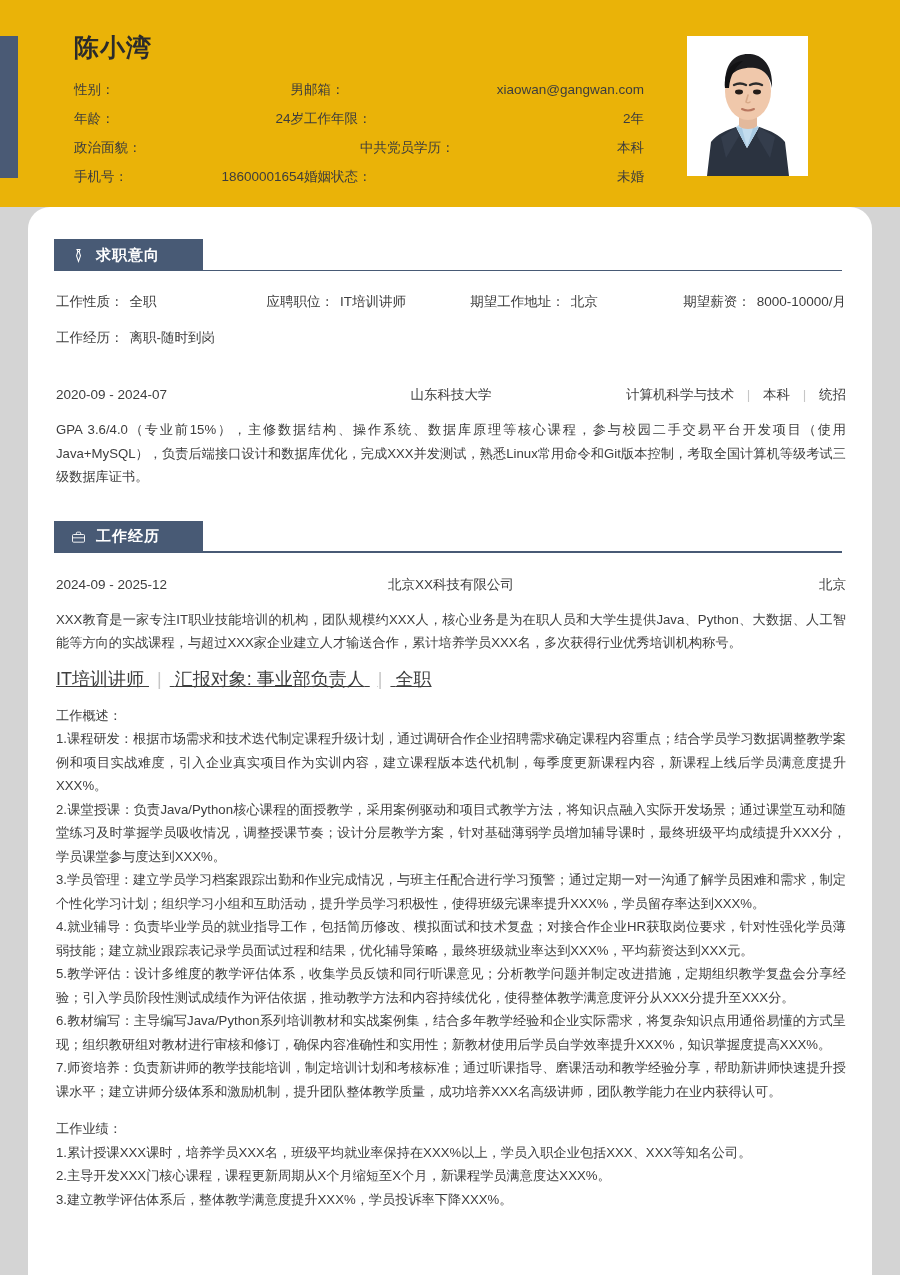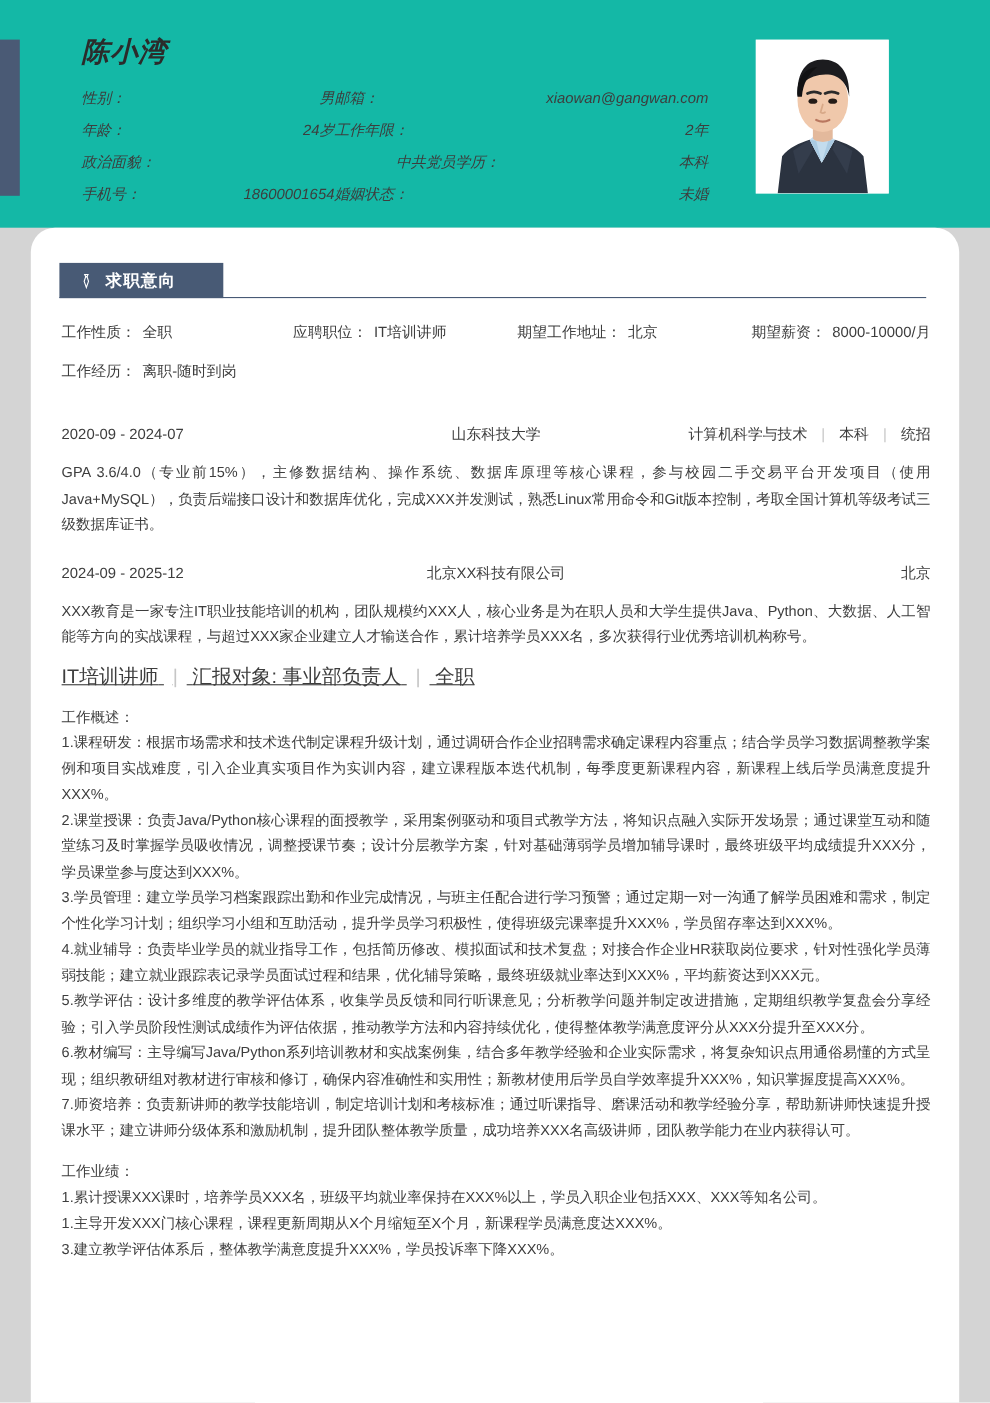--- a/index.html
+++ b/index.html
@@ -13,23 +13,22 @@
     font-family: "Liberation Sans", "DejaVu Sans", sans-serif;
     color: #333;
     overflow: hidden;
     position: relative;
   }
 
   
   .header {
     position: relative;
     height: 207px;
-    background: #14b8a6;
+    background: #eab308;
     box-sizing: border-box;
-    font-style: italic;
   }
   .header-accent {
     position: absolute;
     left: 0;
     top: 36px;
     width: 18px;
     height: 142px;
     background: #4a5a75;
   }
   .header-inner {
@@ -355,20 +354,33 @@
           <span>本科</span>
           <span class="sep">|</span>
           <span>统招</span>
         </div>
       </div>
       <div class="entry-desc">GPA 3.6/4.0（专业前15%），主修数据结构、操作系统、数据库原理等核心课程，参与校园二手交易平台开发项目（使用Java+MySQL），负责后端接口设计和数据库优化，完成XXX并发测试，熟悉Linux常用命令和Git版本控制，考取全国计算机等级考试三级数据库证书。</div>
     </div>
   </div>
 
   <div class="section">
+    <div class="section-head">
+      <div class="section-badge">
+        <span class="sec-icon">
+          <svg viewBox="0 0 18 16" width="15" height="14" fill="none" stroke="#ffffff" stroke-width="1.1" stroke-linejoin="round">
+            <rect x="1.8" y="5" width="14.4" height="9.2" rx="1.2"></rect>
+            <path d="M6.4 5 V3.4 c0 -0.7 0.5 -1.2 1.2 -1.2 h2.8 c0.7 0 1.2 0.5 1.2 1.2 V5"></path>
+            <path d="M1.8 9 h14.4"></path>
+          </svg>
+        </span>
+        <span>工作经历</span>
+      </div>
+      <div class="section-rule"></div>
+    </div>
 
     <div class="section-body">
       <div class="entry-topline">
         <div class="entry-date">2024-09 - 2025-12</div>
         <div class="entry-org">北京XX科技有限公司</div>
         <div class="entry-loc">北京</div>
       </div>
 
       <div class="entry-desc">XXX教育是一家专注IT职业技能培训的机构，团队规模约XXX人，核心业务是为在职人员和大学生提供Java、Python、大数据、人工智能等方向的实战课程，与超过XXX家企业建立人才输送合作，累计培养学员XXX名，多次获得行业优秀培训机构称号。</div>
 
@@ -388,18 +400,18 @@
       <div class="entry-para tight">3.学员管理：建立学员学习档案跟踪出勤和作业完成情况，与班主任配合进行学习预警；通过定期一对一沟通了解学员困难和需求，制定个性化学习计划；组织学习小组和互助活动，提升学员学习积极性，使得班级完课率提升XXX%，学员留存率达到XXX%。</div>
       <div class="entry-para tight">4.就业辅导：负责毕业学员的就业指导工作，包括简历修改、模拟面试和技术复盘；对接合作企业HR获取岗位要求，针对性强化学员薄弱技能；建立就业跟踪表记录学员面试过程和结果，优化辅导策略，最终班级就业率达到XXX%，平均薪资达到XXX元。</div>
       <div class="entry-para tight">5.教学评估：设计多维度的教学评估体系，收集学员反馈和同行听课意见；分析教学问题并制定改进措施，定期组织教学复盘会分享经验；引入学员阶段性测试成绩作为评估依据，推动教学方法和内容持续优化，使得整体教学满意度评分从XXX分提升至XXX分。</div>
       <div class="entry-para tight">6.教材编写：主导编写Java/Python系列培训教材和实战案例集，结合多年教学经验和企业实际需求，将复杂知识点用通俗易懂的方式呈现；组织教研组对教材进行审核和修订，确保内容准确性和实用性；新教材使用后学员自学效率提升XXX%，知识掌握度提高XXX%。</div>
       <div class="entry-para tight">7.师资培养：负责新讲师的教学技能培训，制定培训计划和考核标准；通过听课指导、磨课活动和教学经验分享，帮助新讲师快速提升授课水平；建立讲师分级体系和激励机制，提升团队整体教学质量，成功培养XXX名高级讲师，团队教学能力在业内获得认可。</div>
 
       <div class="block-gap"></div>
 
       <div class="entry-para tight">工作业绩：</div>
       <div class="entry-para tight">1.累计授课XXX课时，培养学员XXX名，班级平均就业率保持在XXX%以上，学员入职企业包括XXX、XXX等知名公司。</div>
-      <div class="entry-para tight">1.主导开发XXX门核心课程，课程更新周期从X个月缩短至X个月，新课程学员满意度达XXX%。</div>
+      <div class="entry-para tight">2.主导开发XXX门核心课程，课程更新周期从X个月缩短至X个月，新课程学员满意度达XXX%。</div>
       <div class="entry-para tight">3.建立教学评估体系后，整体教学满意度提升XXX%，学员投诉率下降XXX%。</div>
     </div>
   </div>
 
 </div>
 
 </body></html>

